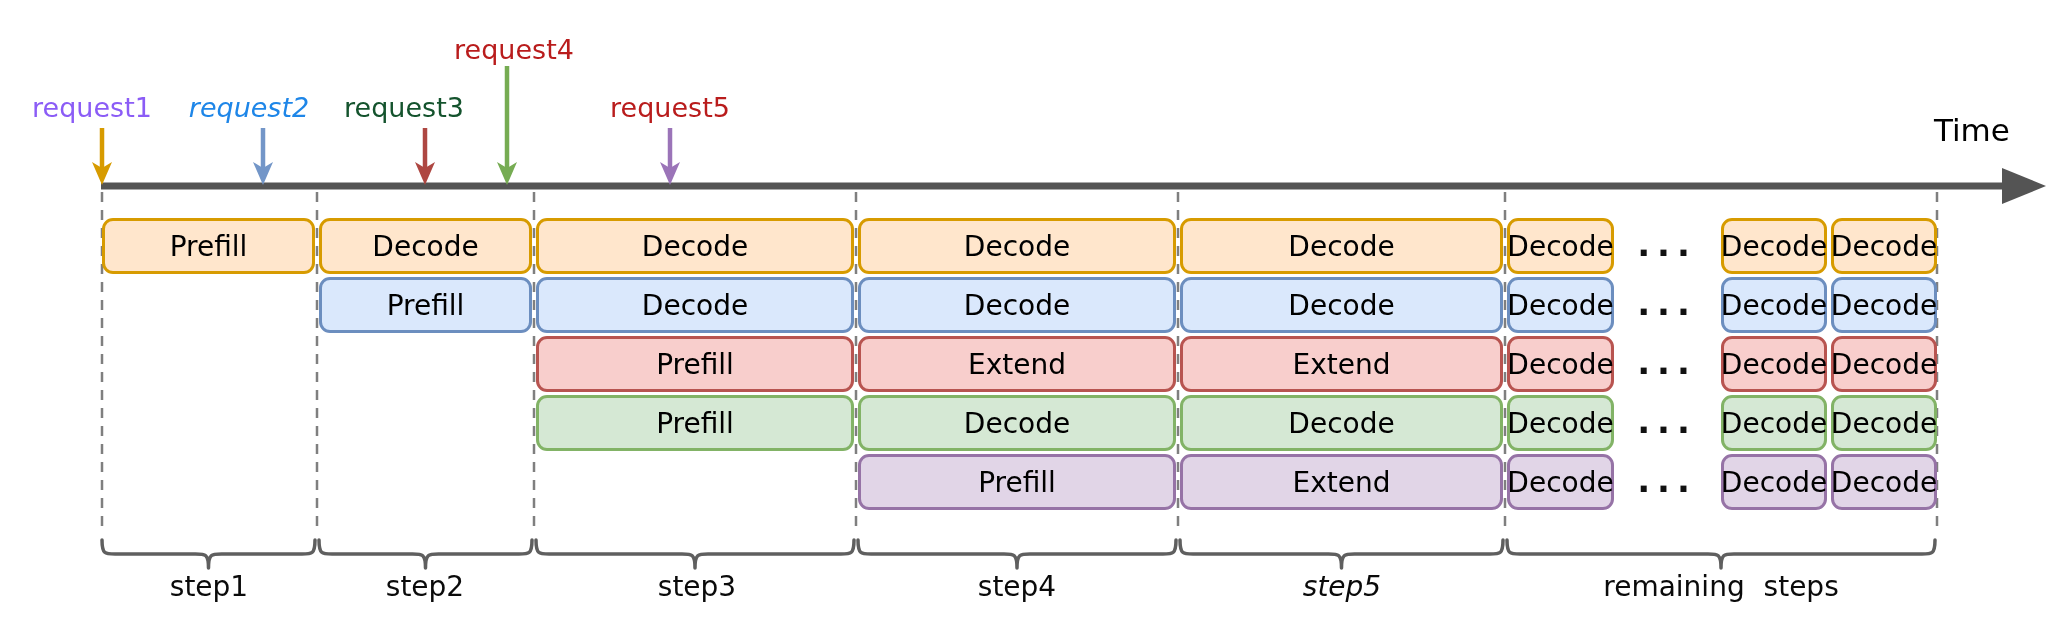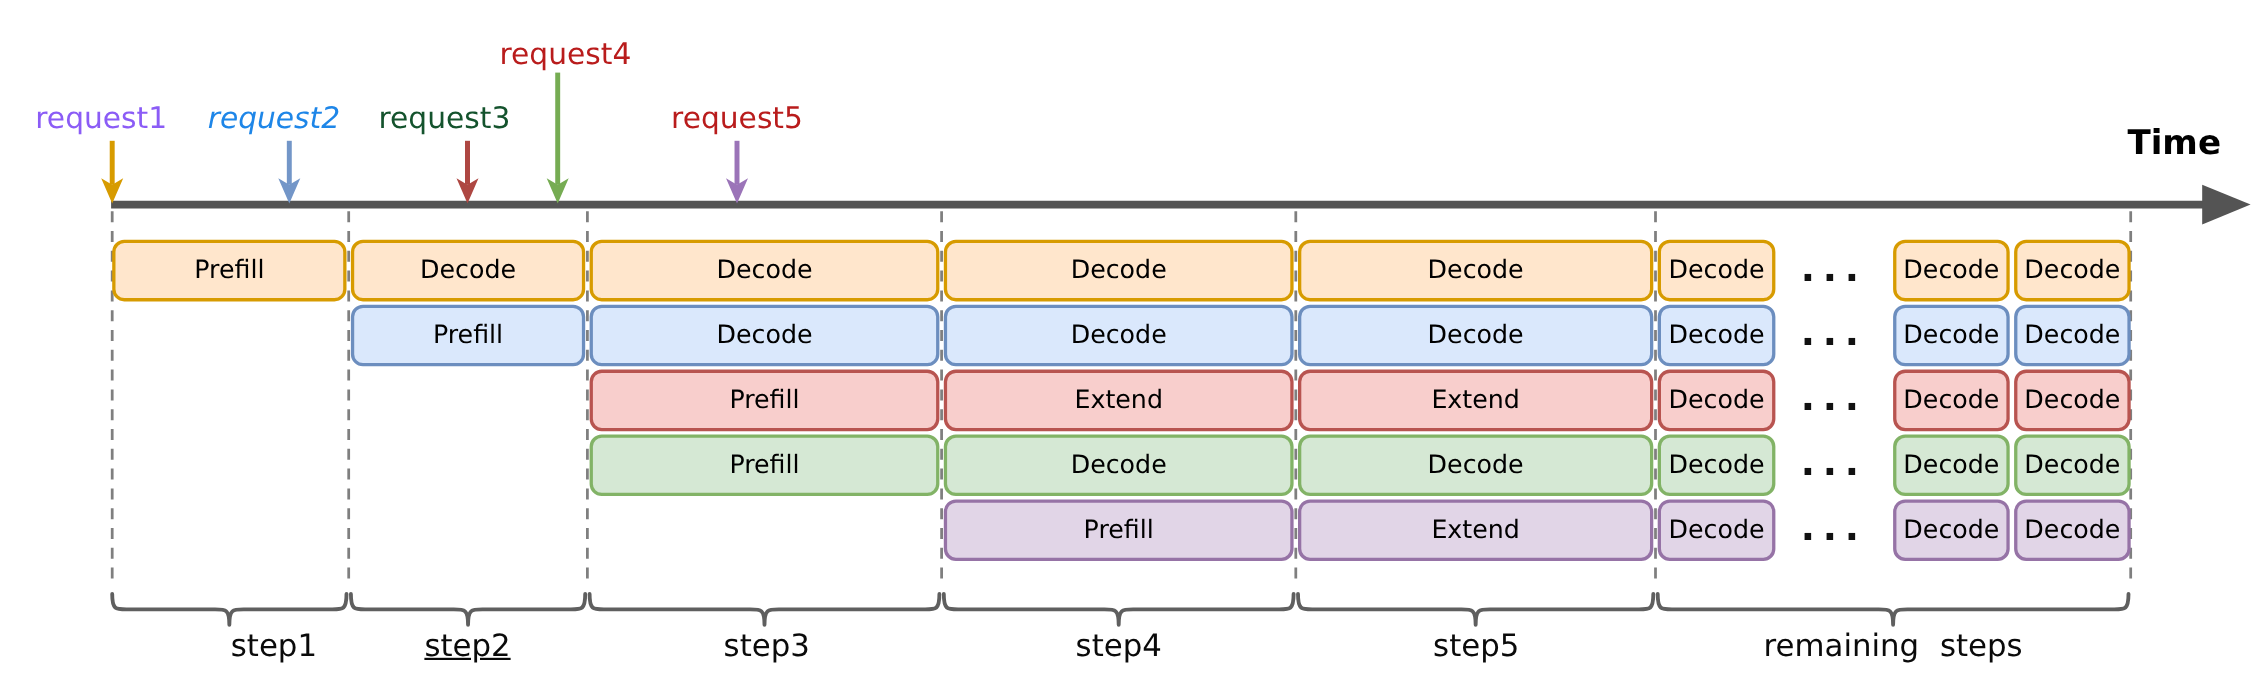--- a/index.html
+++ b/index.html
@@ -1,27 +1,27 @@
 <!DOCTYPE html>
 <html><head>
 <meta charset="utf-8">
 <style>
   html,body{margin:0;padding:0;background:#ffffff;}
   #canvas{position:relative;width:2050px;height:635px;background:#ffffff;overflow:hidden;
           font-family:"DejaVu Sans","Liberation Sans",sans-serif;}
   #shapes{position:absolute;left:0;top:0;width:2050px;height:635px;}
   .block{position:absolute;box-sizing:border-box;border:3px solid;border-radius:11px;
          display:flex;align-items:center;justify-content:center;
-         font-size:23px;color:#000;white-space:nowrap;}
+         font-size:28px;color:#000;white-space:nowrap;}
   .req-label{position:absolute;font-size:27px;white-space:nowrap;transform:translateX(-50%);}
   .step-label{position:absolute;font-size:28px;color:#0a0a0a;white-space:nowrap;
               transform:translateX(-50%);word-spacing:10px;}
   .dots{position:absolute;font-size:34px;font-weight:bold;letter-spacing:7px;color:#111;
         transform:translateX(-50%);line-height:40px;}
-  .time-label{position:absolute;left:1934px;top:112px;font-size:31px;color:#000;white-space:nowrap;font-weight:bold;}
+  .time-label{position:absolute;left:1934px;top:112px;font-size:31px;color:#000;white-space:nowrap;}
 </style>
 </head>
 <body>
 
 <div id="canvas">
   <svg id="shapes" viewBox="0 0 2050 635" xmlns="http://www.w3.org/2000/svg">
       <line x1="102" y1="192" x2="102" y2="532" stroke="#7F7F7F" stroke-width="2.5" stroke-dasharray="10 8"></line>
       <line x1="317" y1="192" x2="317" y2="532" stroke="#7F7F7F" stroke-width="2.5" stroke-dasharray="10 8"></line>
       <line x1="534" y1="192" x2="534" y2="532" stroke="#7F7F7F" stroke-width="2.5" stroke-dasharray="10 8"></line>
       <line x1="856" y1="192" x2="856" y2="532" stroke="#7F7F7F" stroke-width="2.5" stroke-dasharray="10 8"></line>
@@ -83,21 +83,21 @@
       <div class="block" style="left: 1831px; top: 395px; width: 106px; height: 56px; background: rgb(213, 232, 212); border-color: rgb(130, 179, 102);">Decode</div>
       <div class="dots" style="left: 1667px; top: 401px;">...</div>
       <div class="req-label" style="left: 514px; top: 34px; color: #b91c1c;">request4</div>
       <div class="block" style="left: 858px; top: 454px; width: 318px; height: 56px; background: rgb(225, 213, 231); border-color: rgb(150, 115, 166);">Prefill</div>
       <div class="block" style="left: 1180px; top: 454px; width: 323px; height: 56px; background: rgb(225, 213, 231); border-color: rgb(150, 115, 166);">Extend</div>
       <div class="block" style="left: 1507px; top: 454px; width: 107px; height: 56px; background: rgb(225, 213, 231); border-color: rgb(150, 115, 166);">Decode</div>
       <div class="block" style="left: 1721px; top: 454px; width: 106px; height: 56px; background: rgb(225, 213, 231); border-color: rgb(150, 115, 166);">Decode</div>
       <div class="block" style="left: 1831px; top: 454px; width: 106px; height: 56px; background: rgb(225, 213, 231); border-color: rgb(150, 115, 166);">Decode</div>
       <div class="dots" style="left: 1667px; top: 460px;">...</div>
       <div class="req-label" style="left: 670px; top: 92px; color: #b91c1c;">request5</div>
-      <div class="step-label" style="left: 209px; top: 570px; margin-left: 40px;">step1</div>
-      <div class="step-label" style="left: 425px; top: 570px; text-decoration: underline;">step2</div>
+      <div class="step-label" style="left: 209px; top: 570px;">step1</div>
+      <div class="step-label" style="left: 425px; top: 570px;">step2</div>
       <div class="step-label" style="left: 697px; top: 570px;">step3</div>
       <div class="step-label" style="left: 1017px; top: 570px;">step4</div>
-      <div class="step-label" style="left: 1342px; top: 570px;">step5</div>
+      <div class="step-label" style="left: 1342px; top: 570px; font-style: italic;">step5</div>
       <div class="step-label" style="left: 1721px; top: 570px; text-align: right;">remaining steps</div>
     </div>
   <div class="time-label">Time</div>
 </div>
 
 </body></html>

